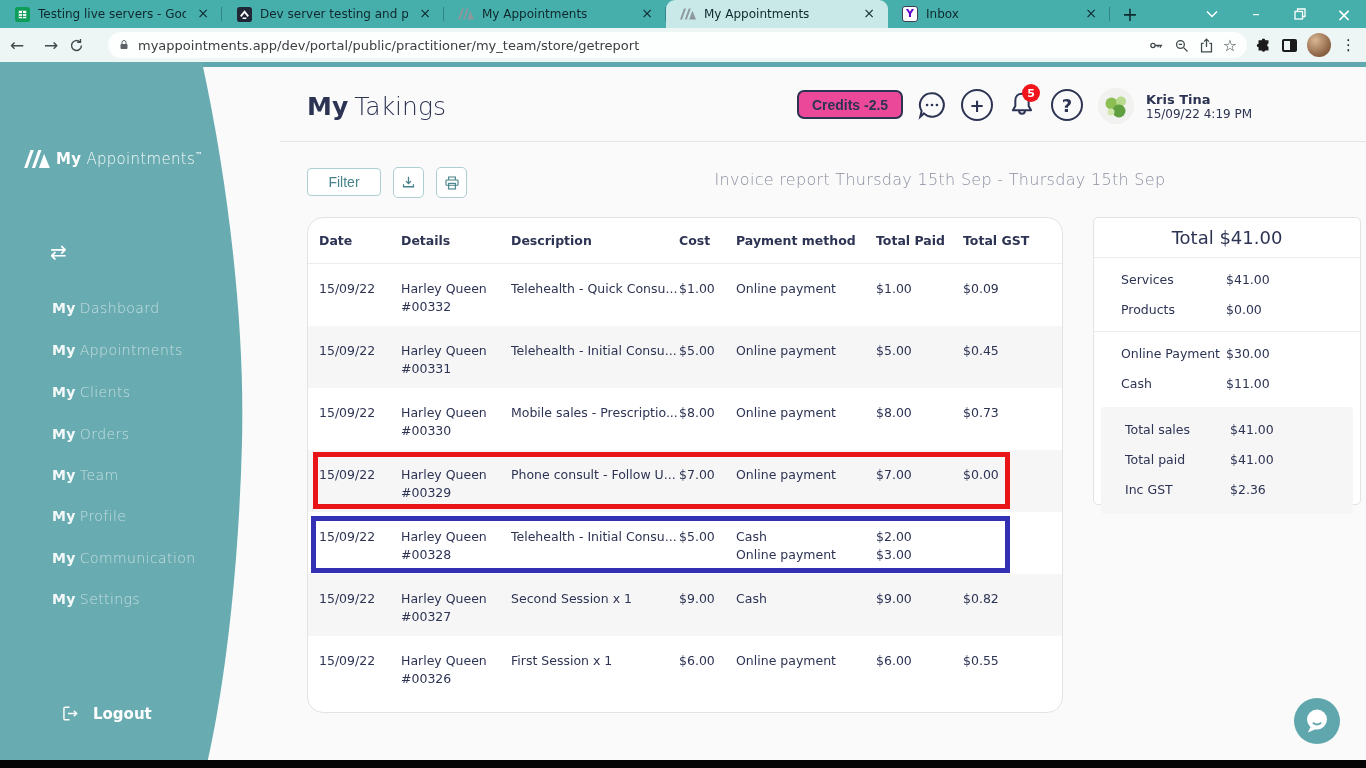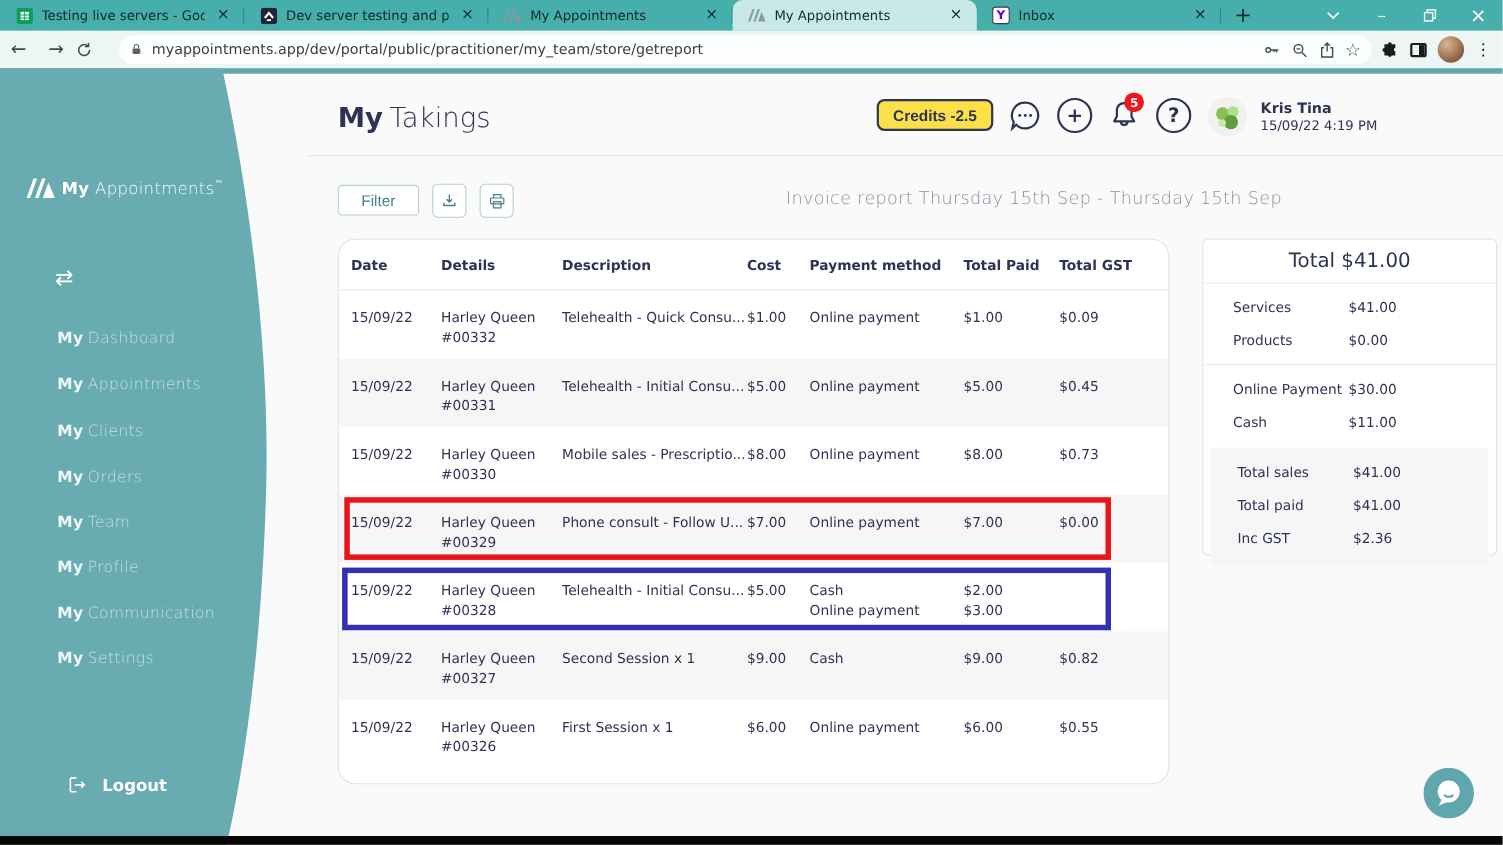--- a/index.html
+++ b/index.html
@@ -37,38 +37,38 @@
     background:radial-gradient(circle at 35% 30%, #d8b694, #8a6142 70%, #5d4632); }
   .dots { font-size:15px; color:#202124; cursor:pointer; }
   .panel-ic { width:15px; height:13px; border:2px solid #1b1b1b; border-radius:2px; position:relative; }
   .panel-ic::after { content:""; position:absolute; right:0; top:0; bottom:0; width:5px; background:#1b1b1b; }
 
   
   .page { position:absolute; left:0; top:62px; width:1366px; height:706px; background:#fafafa; }
   .teal-strip { position:absolute; left:0; top:0; width:1366px; height:5px; background:#5fa9ae; }
   .sidebar-shape { position:absolute; left:0; top:0; width:250px; height:706px; }
   .sidebar-content { position:absolute; left:0; top:0; width:240px; height:706px; color:#fff; }
-  .logo { position:absolute; left:24px; top:100px; display:flex; align-items:flex-end; gap:6px; }
+  .logo { position:absolute; left:24px; top:88px; display:flex; align-items:flex-end; gap:6px; }
   .logo-text { font-size:15px; letter-spacing:.3px; }
   .logo-text b { font-weight:700; }
   .logo-text .lt { font-weight:300; opacity:.95; }
   .tm { font-size:8px; vertical-align:super; }
   .swap { position:absolute; left:50px; top:178px; font-size:20px; color:#fff; cursor:pointer; }
   .nav-item { position:absolute; left:52px; font-size:14px; letter-spacing:.4px; cursor:pointer; white-space:nowrap; }
   .nav-item b { font-weight:700; color:rgba(255,255,255,.92); }
   .nav-item .rest { font-weight:300; color:rgba(255,255,255,.62); margin-left:4px; }
   .logout { position:absolute; left:60px; top:642px; display:flex; align-items:center; gap:14px;
     font-size:15px; font-weight:700; color:#fff; cursor:pointer; }
 
   
   .page-title { position:absolute; left:307px; top:30px; font-size:25px; color:#2d3353; }
   .page-title b { font-weight:700; }
   .page-title .lt { font-weight:300; margin-left:6px; }
   .credits-btn { position:absolute; left:797px; top:28px; width:106px; height:29px;
-    border:2px solid #2d3353; border-radius:7px; background:#fde047; color:#2d3353;
+    border:2px solid #2d3353; border-radius:7px; background:#ec4899; color:#2d3353;
     font-weight:700; font-size:14px; display:flex; align-items:center; justify-content:center; cursor:pointer; }
   .hicon { position:absolute; top:27px; width:32px; height:32px; cursor:pointer; }
   .circle-ic { border:2px solid #2d3353; border-radius:50%; color:#2d3353;
     display:flex; align-items:center; justify-content:center; font-size:18px; font-weight:600; }
   .badge { position:absolute; left:1022px; top:22px; min-width:18px; height:18px; border-radius:50%;
     background:#f0141b; color:#fff; font-size:11px; font-weight:700;
     display:flex; align-items:center; justify-content:center; z-index:3; }
   .userblock { position:absolute; left:1146px; top:30px; color:#2d3353; }
   .user-name { font-size:13px; font-weight:700; }
   .user-dt { font-size:12px; margin-top:0; }

